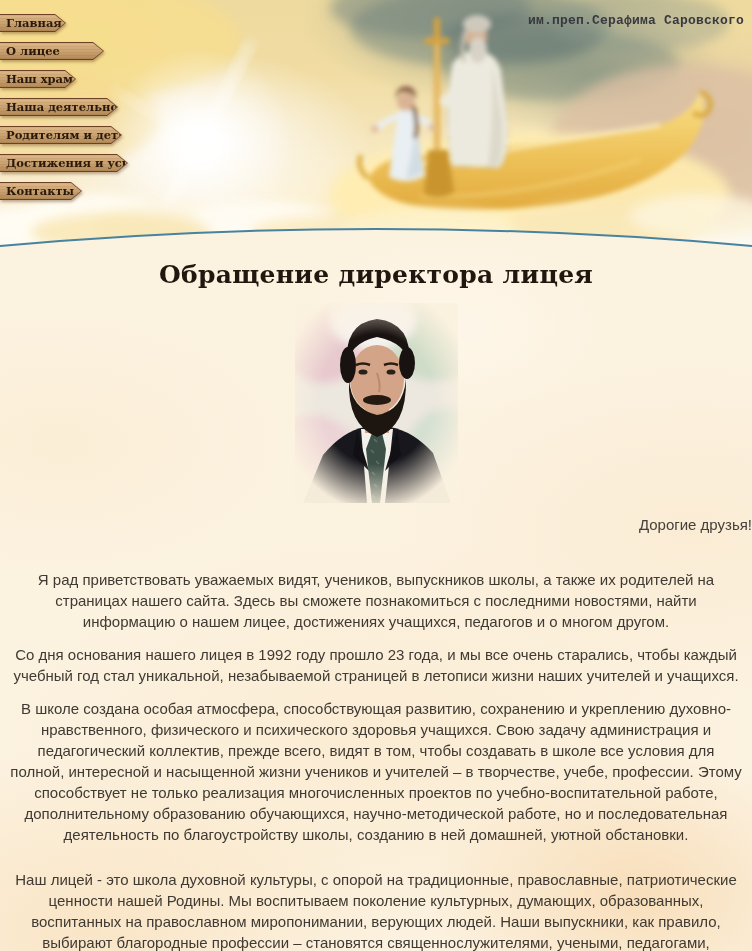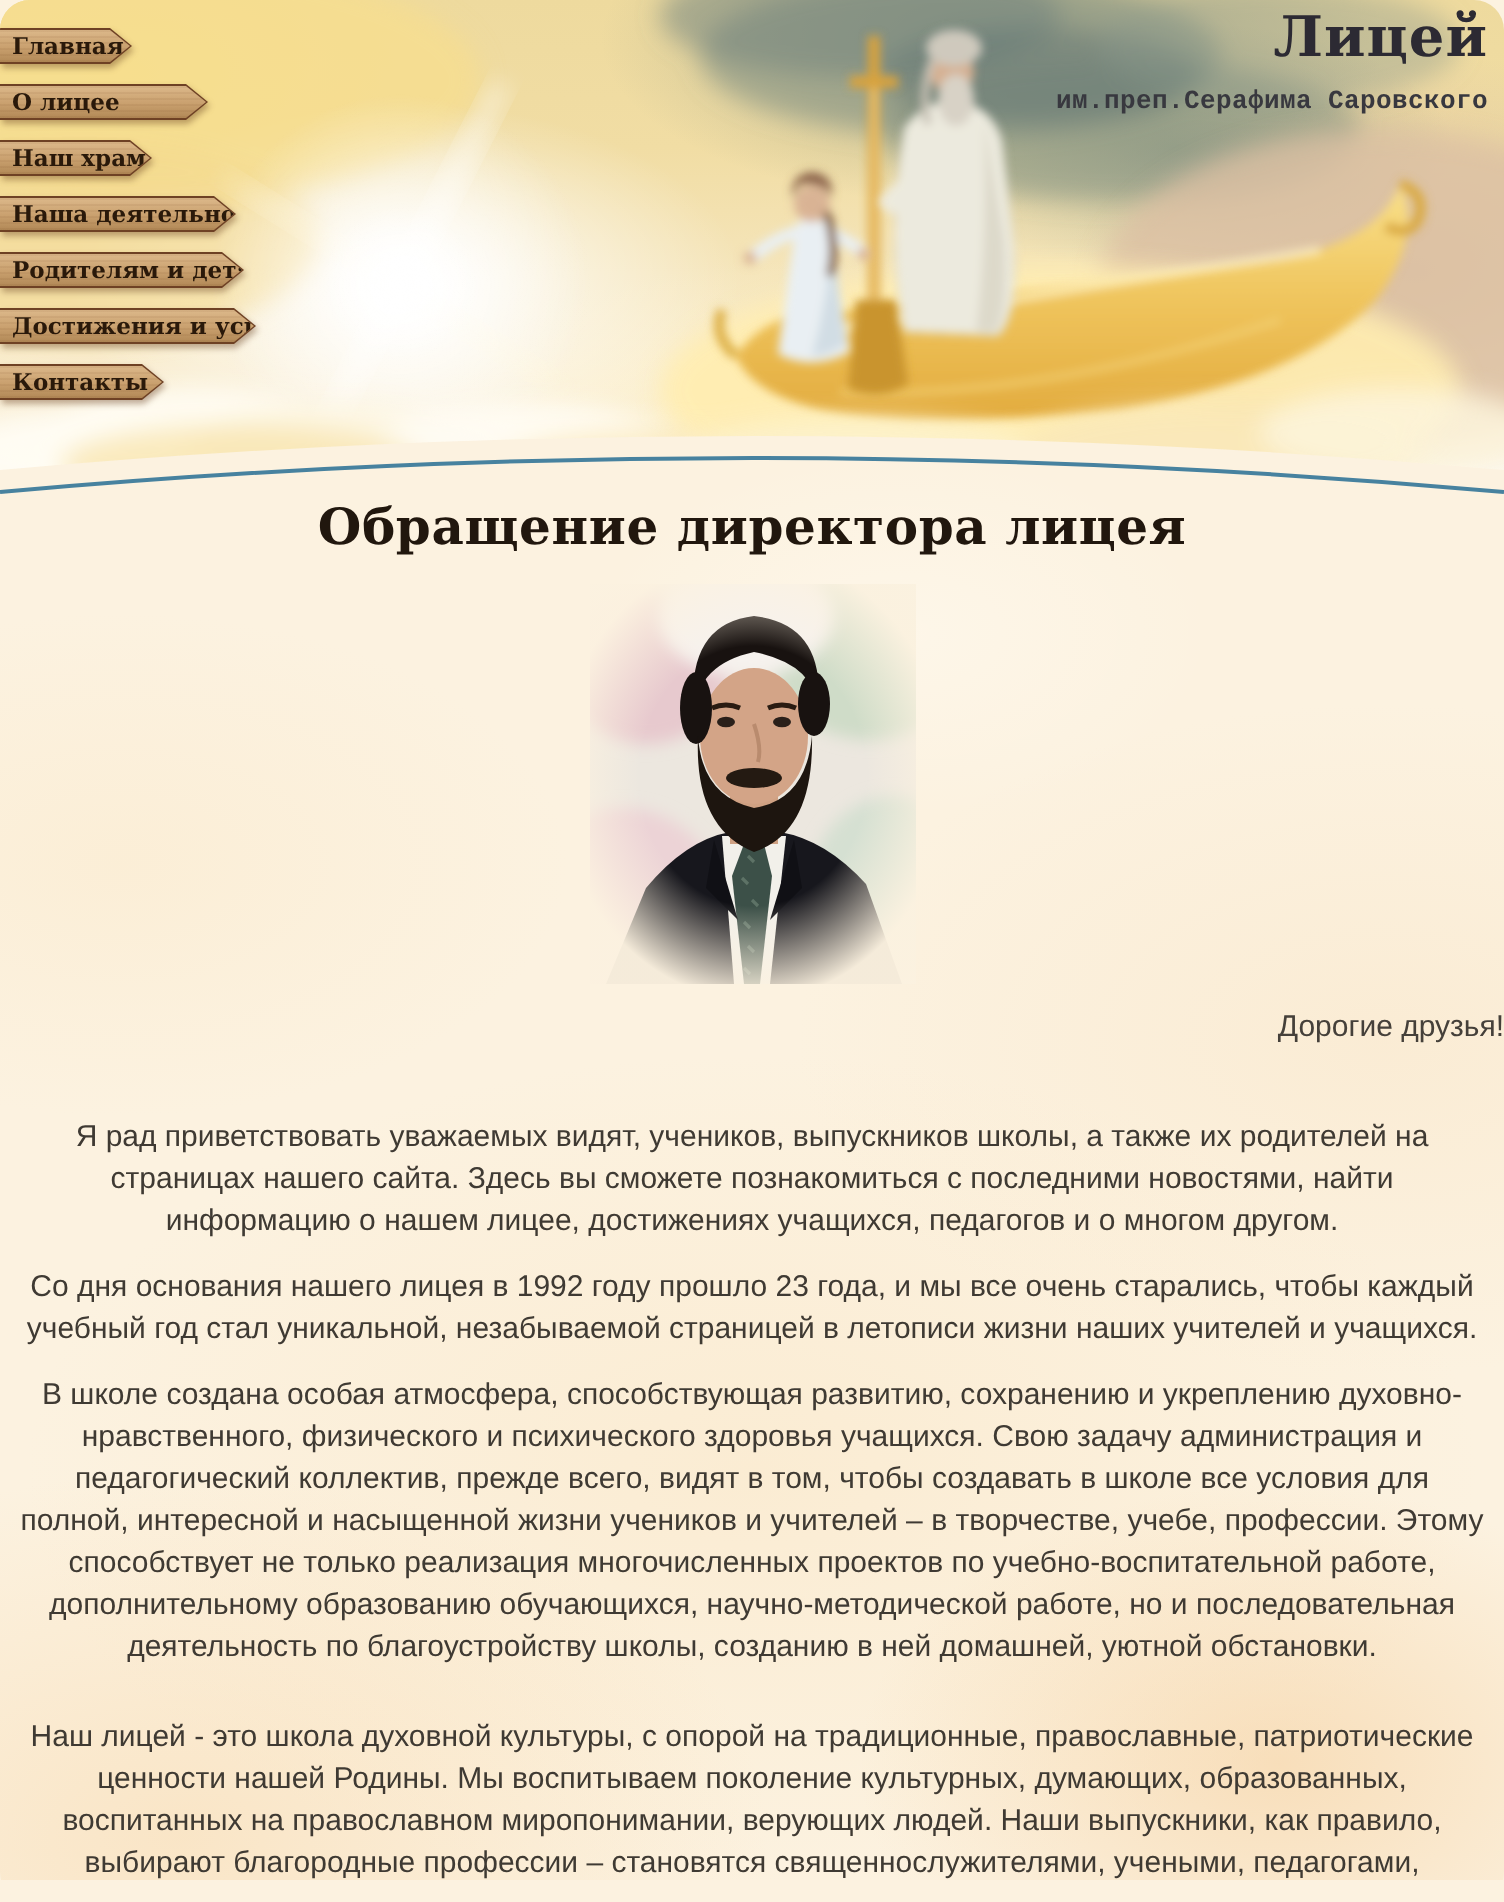--- a/index.html
+++ b/index.html
@@ -1,17 +1,17 @@
 <!DOCTYPE html>
 <html><head>
 <meta charset="utf-8">
 <style>
   html,body{margin:0;padding:0;}
   body{font-family:"Liberation Sans",sans-serif;background:#fcf2e0;}
-  .page{position:relative;width:752px;height:951px;overflow:hidden;background:#fcf2e0;border-radius:15px;}
+  .page{position:relative;width:752px;height:951px;overflow:hidden;background:#fcf2e0;}
 
   
   .header{
     position:absolute;top:0;left:0;width:752px;height:246px;overflow:hidden;
     background:
       radial-gradient(ellipse 260px 140px at 27% 58%, rgba(255,255,255,.95), rgba(255,255,255,0) 65%),
       radial-gradient(ellipse 220px 110px at 8% 15%, rgba(248,224,138,.9), rgba(248,224,138,0) 70%),
       radial-gradient(ellipse 280px 120px at 66% 8%, rgba(122,139,128,.55), rgba(122,139,128,0) 70%),
       radial-gradient(ellipse 200px 90px at 78% 30%, rgba(111,132,125,.45), rgba(111,132,125,0) 70%),
       radial-gradient(ellipse 240px 150px at 94% 55%, rgba(216,189,160,.85), rgba(216,189,160,0) 72%),
@@ -46,21 +46,21 @@
   .site-title{position:absolute;top:4px;right:8px;z-index:3;text-align:right;}
   .site-title .t{font-family:"DejaVu Serif",serif;font-weight:bold;font-size:28px;line-height:30px;
     color:#2c2a33;letter-spacing:.5px;}
   .site-title .sub{font-family:Liberation Mono, monospace;font-weight:bold;font-size:13px;color:#38383f;
     margin-top:9px;text-align:center;letter-spacing:.2px;}
 
   
   .arc-line{position:absolute;top:226px;left:0;z-index:5;pointer-events:none;}
 
   
-  .content{position:absolute;top:215px;left:0;width:752px;height:725px;z-index:4;
+  .content{position:absolute;top:226px;left:0;width:752px;height:725px;z-index:4;
     clip-path:path('M 0 20 Q 376 -14 752 20 L 752 725 L 0 725 Z');
     background-color:#fcf2e0;
     background-image:
       radial-gradient(ellipse 300px 200px at 85% 92%, rgba(243,198,140,.45), rgba(243,198,140,0) 70%),
       radial-gradient(ellipse 420px 260px at 12% 97%, rgba(246,210,160,.4), rgba(246,210,160,0) 70%),
       radial-gradient(ellipse 520px 300px at 50% 72%, rgba(248,222,180,.3), rgba(248,222,180,0) 70%),
       radial-gradient(ellipse 420px 240px at 92% 42%, rgba(247,224,190,.35), rgba(247,224,190,0) 70%),
       radial-gradient(ellipse 320px 180px at 8% 30%, rgba(250,232,200,.4), rgba(250,232,200,0) 70%),
       radial-gradient(ellipse 220px 130px at 60% 14%, rgba(255,250,240,.55), rgba(255,250,240,0) 70%);
   }
@@ -217,21 +217,20 @@
       </div>
       <div class="menu-item">
         <div class="plank-border"></div>
         <div class="plank">
             <span>Контакты</span>
           </div>
       </div>
     </nav>
 
     <div class="site-title">
-      <div class="t">Лицей</div>
       <div class="sub">им.преп.Серафима Саровского</div>
     </div>
   </header>
 
   <svg class="arc-line" width="752" height="26" viewBox="0 0 752 26">
     <path d="M 0 20 Q 376 -14 752 20" fill="none" stroke="#47829f" stroke-width="2"></path>
   </svg>
 
   <main class="content">
     <h1>Обращение директора лицея</h1>

